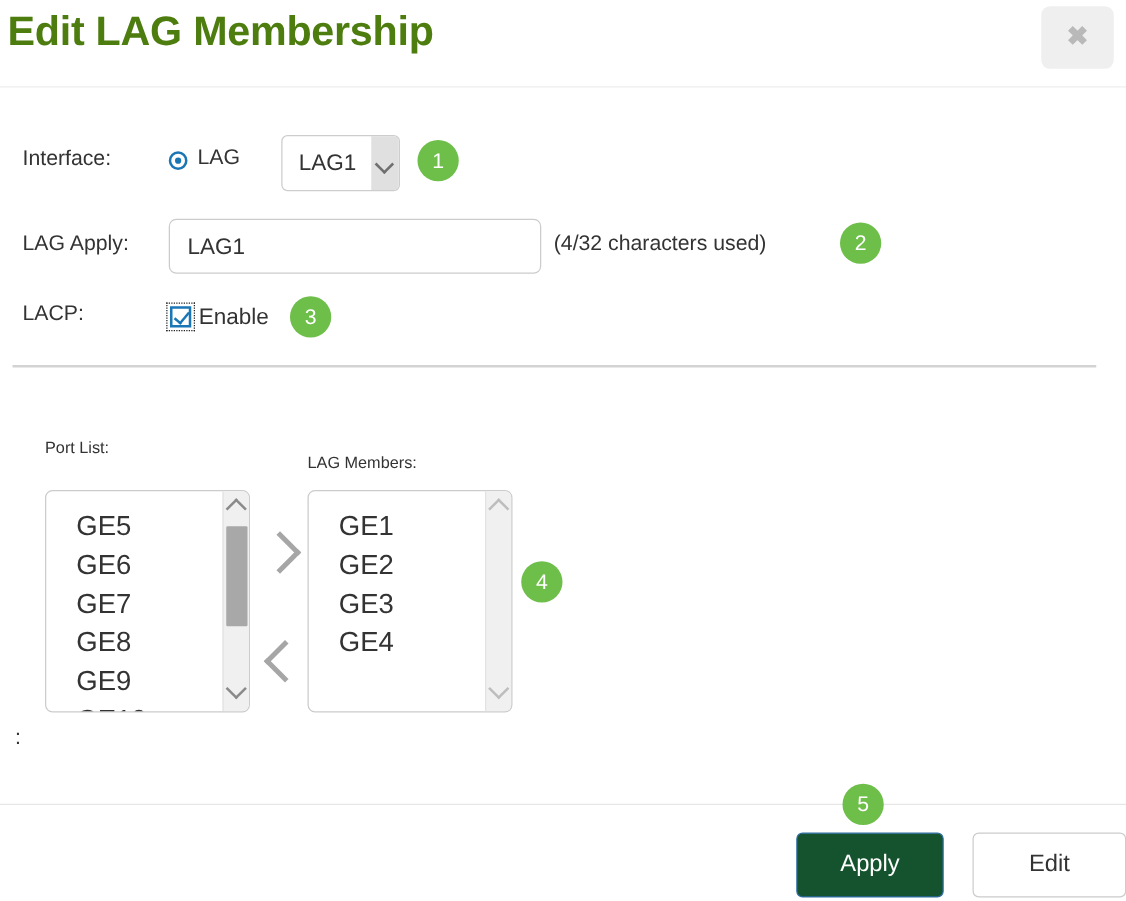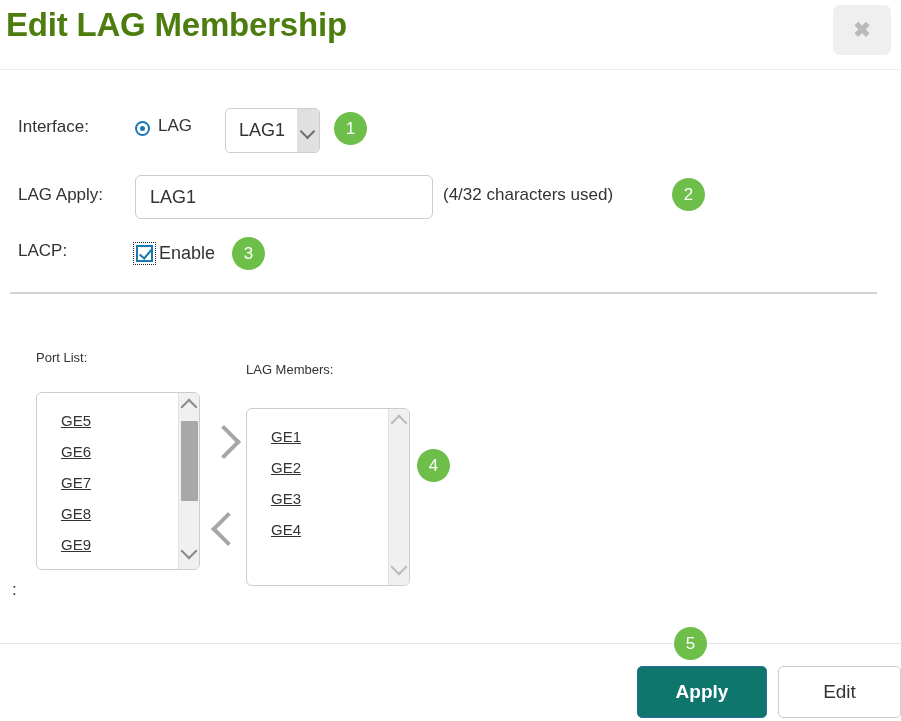--- a/index.html
+++ b/index.html
@@ -225,34 +225,33 @@
   .listbox {
     position: absolute;
     width: 164px; height: 178px;
     border: 1px solid #cccccc;
     border-radius: 6px;
     background: #ffffff;
     box-sizing: border-box;
     overflow: hidden;
   }
   .listbox-left  { left: 36px;  top: 392px; }
-  .listbox-right { left: 246px; top: 408px; text-align: right; }
+  .listbox-right { left: 246px; top: 392px; text-align: right; }
 
   .list-items {
     position: absolute;
     left: 0; top: 0;
     padding: 12px 0 0 24px;
   }
   .list-item {
-    font-size: 15px;
+    font-size: 22px;
     color: #333333;
     line-height: 31px;
     white-space: nowrap;
     cursor: pointer;
-    text-decoration: underline;
   }
   .list-item.clipped {
     color: #333333;
     overflow: hidden;
     height: 14px;
     line-height: 31px;
   }
 
   
   .scrollbar {
@@ -305,25 +304,24 @@
   .btn {
     position: absolute;
     border-radius: 5px;
     font-family: "Liberation Sans", sans-serif;
     font-size: 19px;
     cursor: pointer;
     box-sizing: border-box;
   }
   .btn-apply {
     left: 637px; top: 666px;
-    width: 130px; height: 52px;
-    background: #0f766e;
+    width: 118px; height: 52px;
+    background: #14532d;
     border: 1px solid #2e6da4;
     color: #ffffff;
-    font-weight: bold;
   }
   .btn-close {
     left: 778px; top: 666px;
     width: 123px; height: 52px;
     background: #ffffff;
     border: 1px solid #cccccc;
     color: #333333;
   }
 
   

